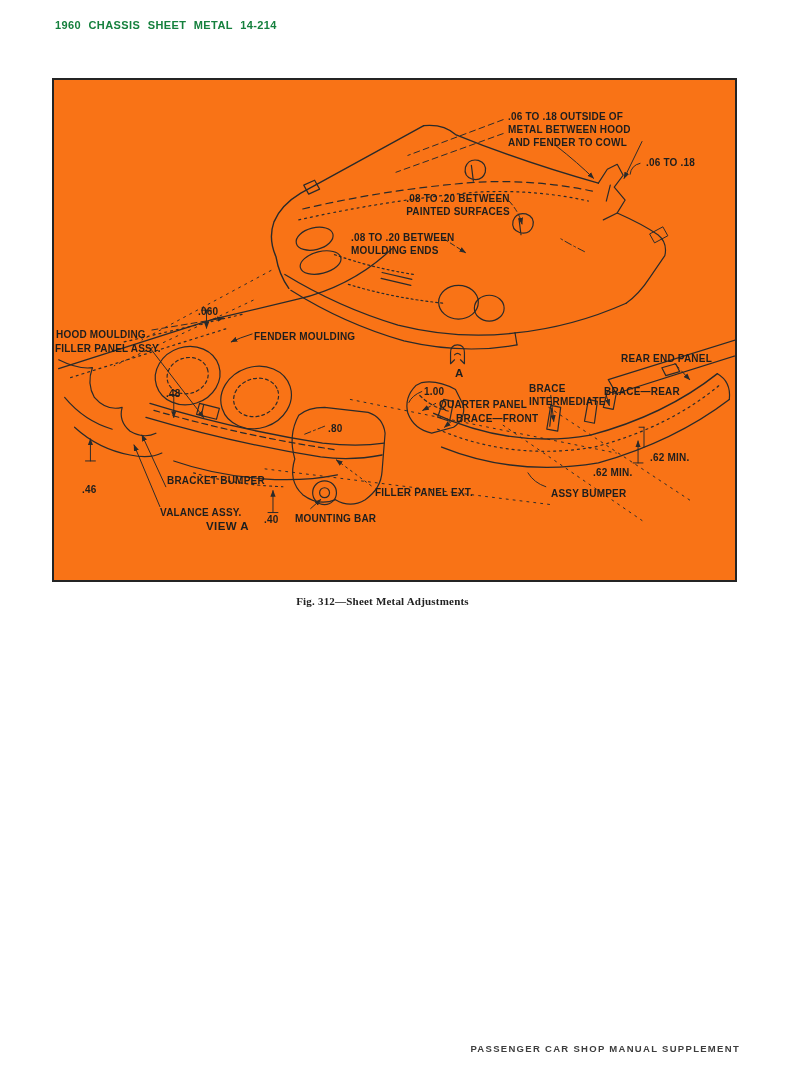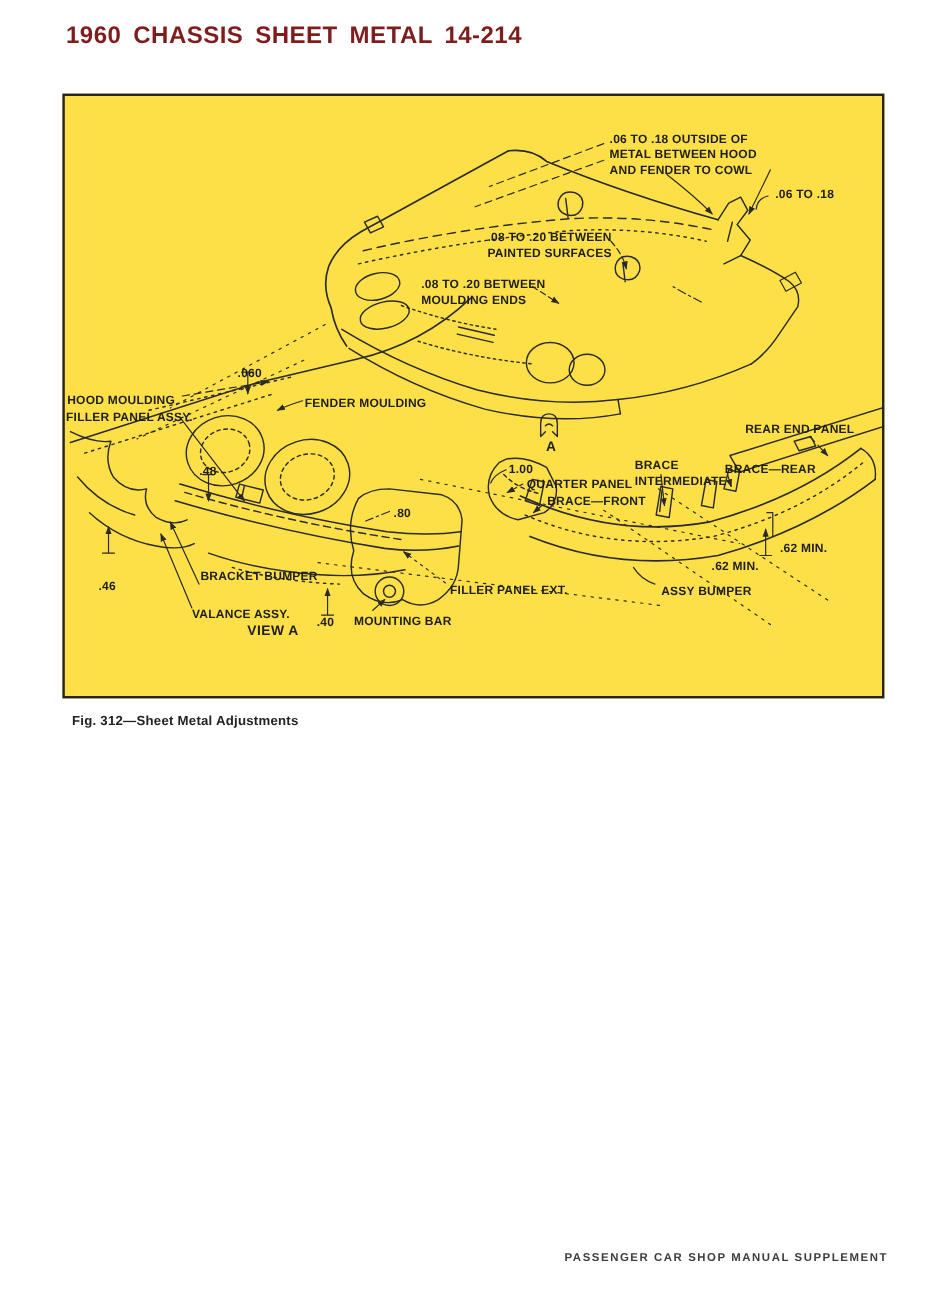--- a/index.html
+++ b/index.html
@@ -4,37 +4,37 @@
 <style>
   html,body{margin:0;padding:0;}
   body{
     width:790px;height:1085px;position:relative;overflow:hidden;
     background:#ffffff;color:#1c1c1c;
     font-family:"Liberation Sans",sans-serif;
     -webkit-font-smoothing:antialiased;
   }
   .page-header{
     position:absolute;left:55px;top:19px;
-    font-size:20px;font-weight:bold;letter-spacing:.4px;word-spacing:4px;
-    color:#7f1d1d;
+    font-size:11px;font-weight:bold;letter-spacing:.4px;word-spacing:4px;
+    color:#15803d;
   }
   .figure-frame{
     position:absolute;left:52px;top:78px;width:685px;height:504px;
-    border:2px solid #242424;box-sizing:border-box;background:#fde047;
+    border:2px solid #242424;box-sizing:border-box;background:#f97316;
   }
   .lineart{position:absolute;left:0;top:0;width:100%;height:100%;}
   .lbl{
     position:absolute;font-size:10px;font-weight:bold;line-height:1.3;
     letter-spacing:.2px;white-space:pre-line;color:#1e1e1e;
   }
   .lbl.center{text-align:center;}
   .lbl.big{font-size:11.5px;letter-spacing:.4px;}
   .fig-caption{
-    position:absolute;left:60px;top:595px;width:685px;text-align:left;
-    font-size:11px;font-weight:bold;letter-spacing:.2px;color:#222;
+    position:absolute;left:40px;top:595px;width:685px;text-align:center;
+    font-size:11px;font-weight:bold;letter-spacing:.2px;color:#222;font-family:Liberation Serif, serif;
   }
   .page-footer{
     position:absolute;right:50px;top:1043px;
     font-size:9.5px;font-weight:bold;letter-spacing:1.3px;color:#3d3d3d;margin-left:48px;
   }
 </style>
 </head>
 <body>
 
 <div class="page-header">1960 CHASSIS SHEET METAL 14-214</div>

